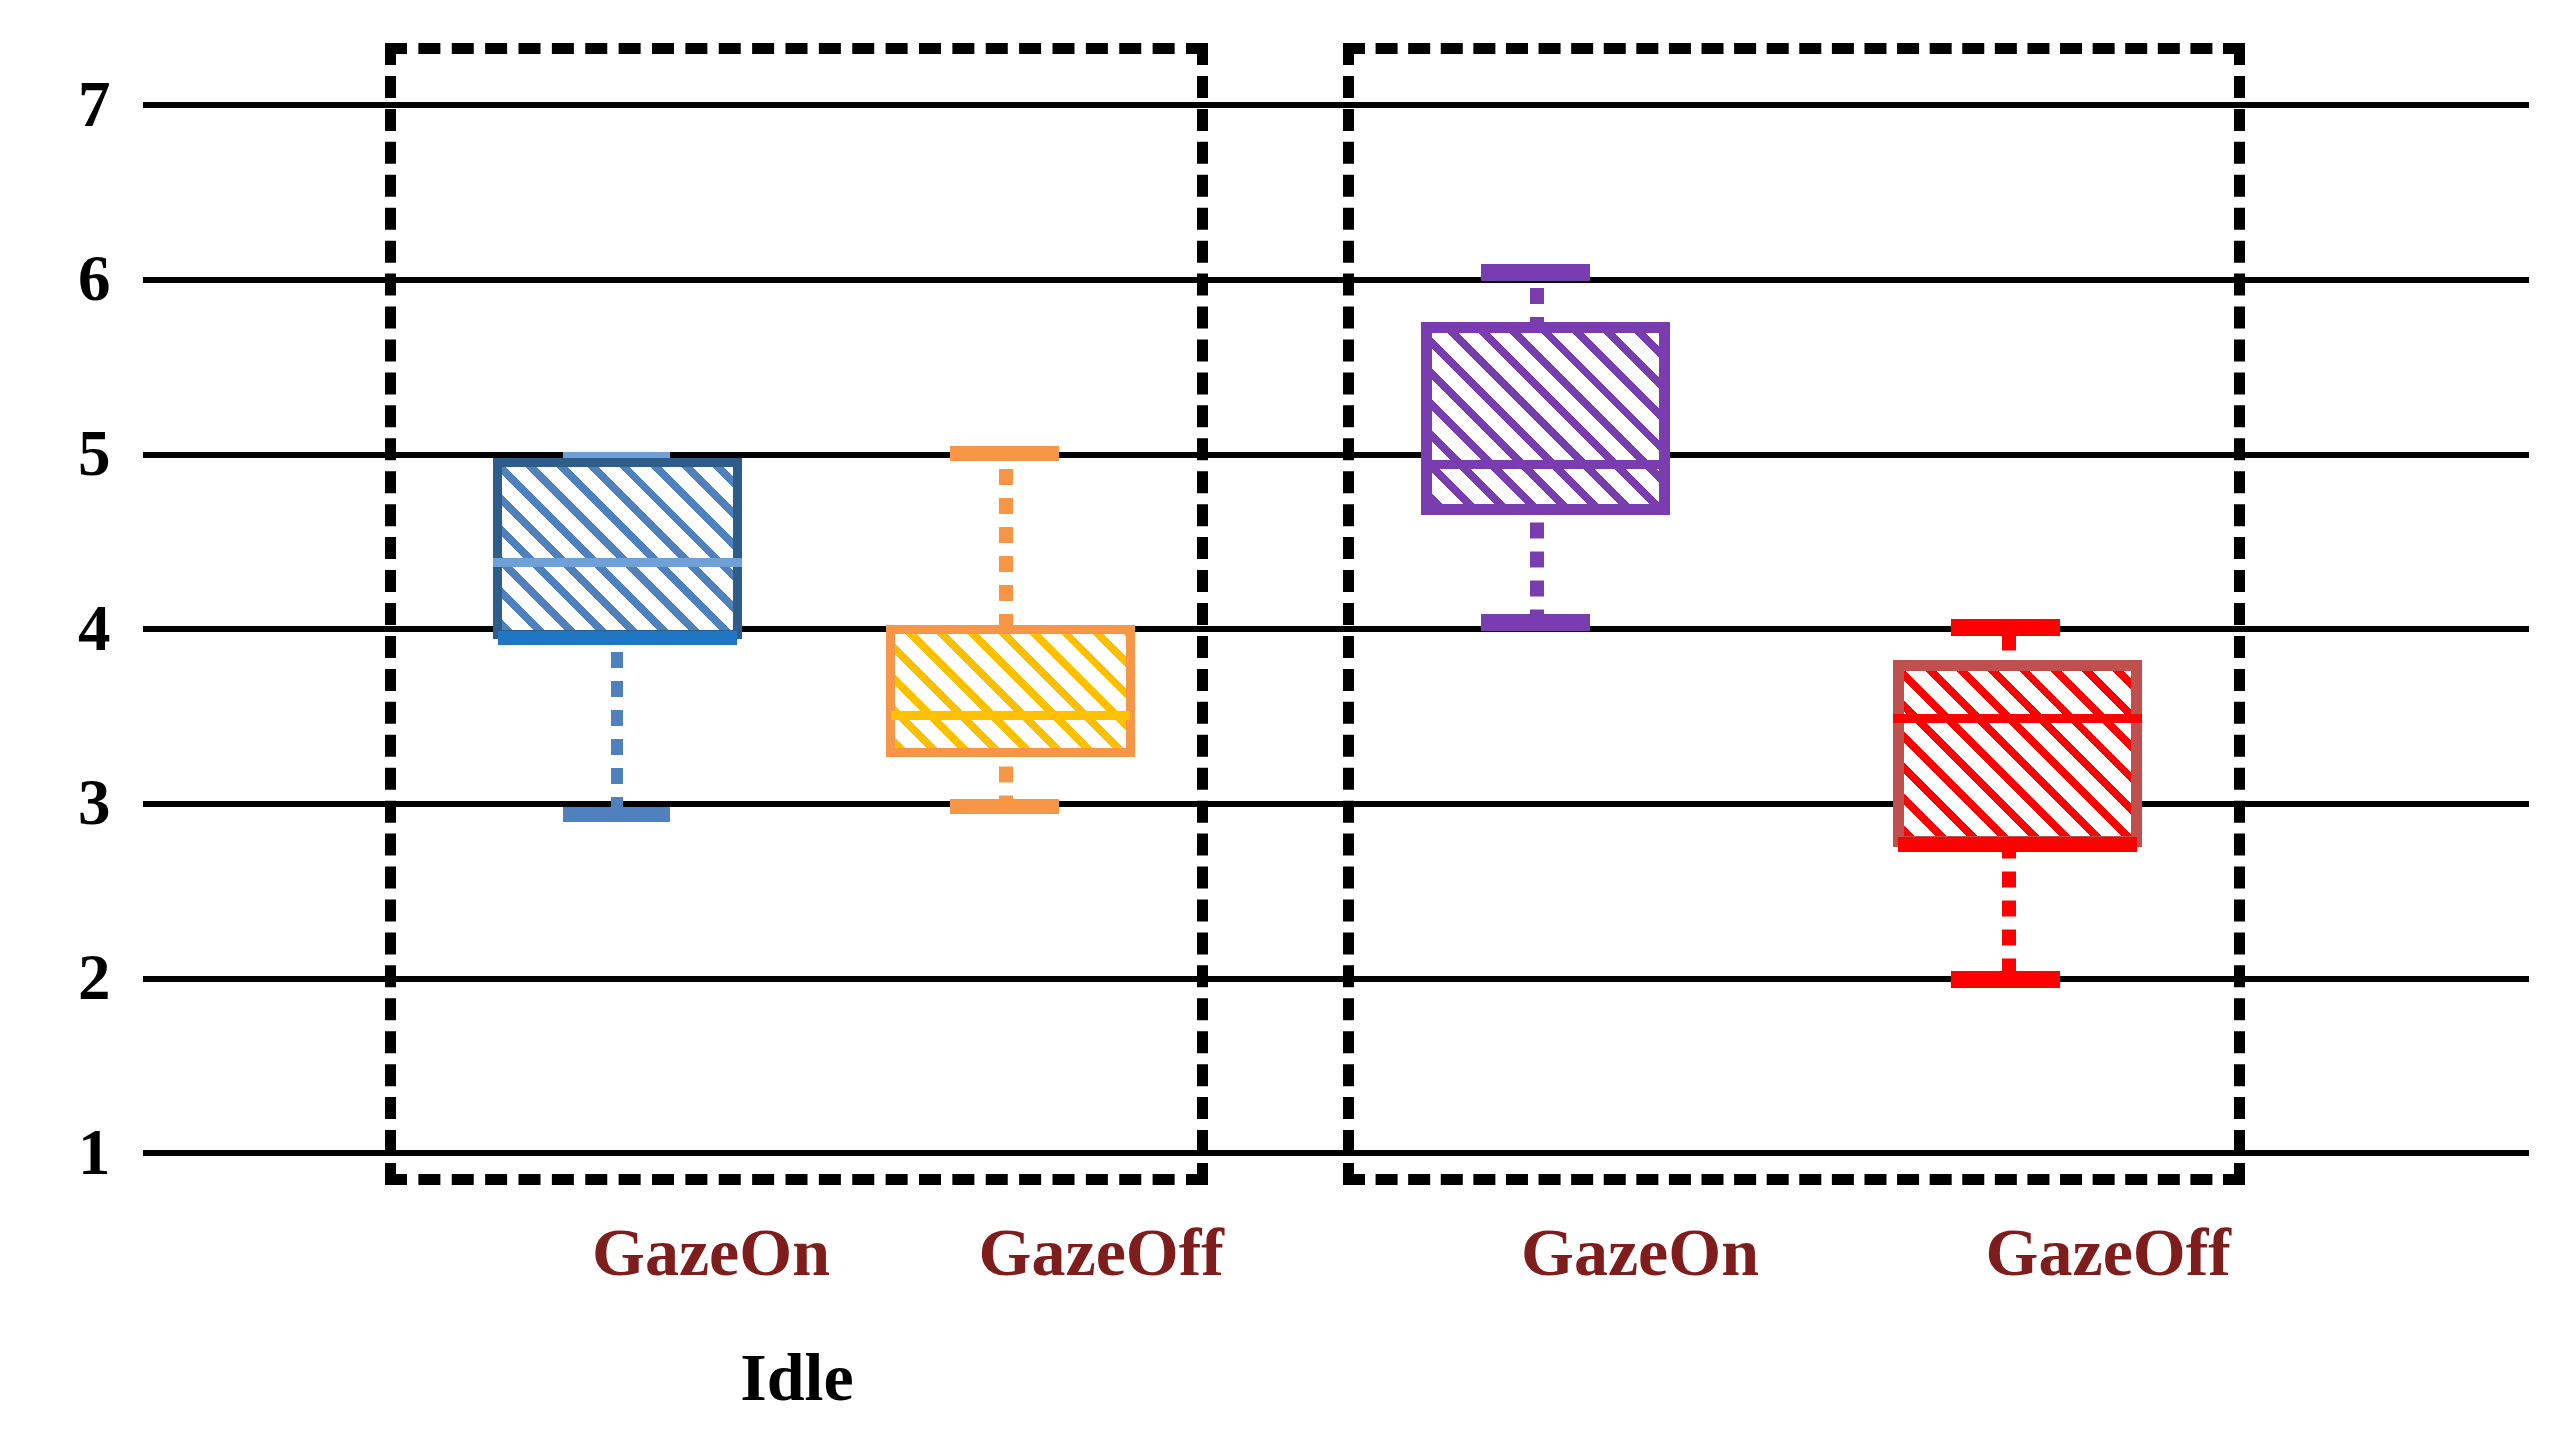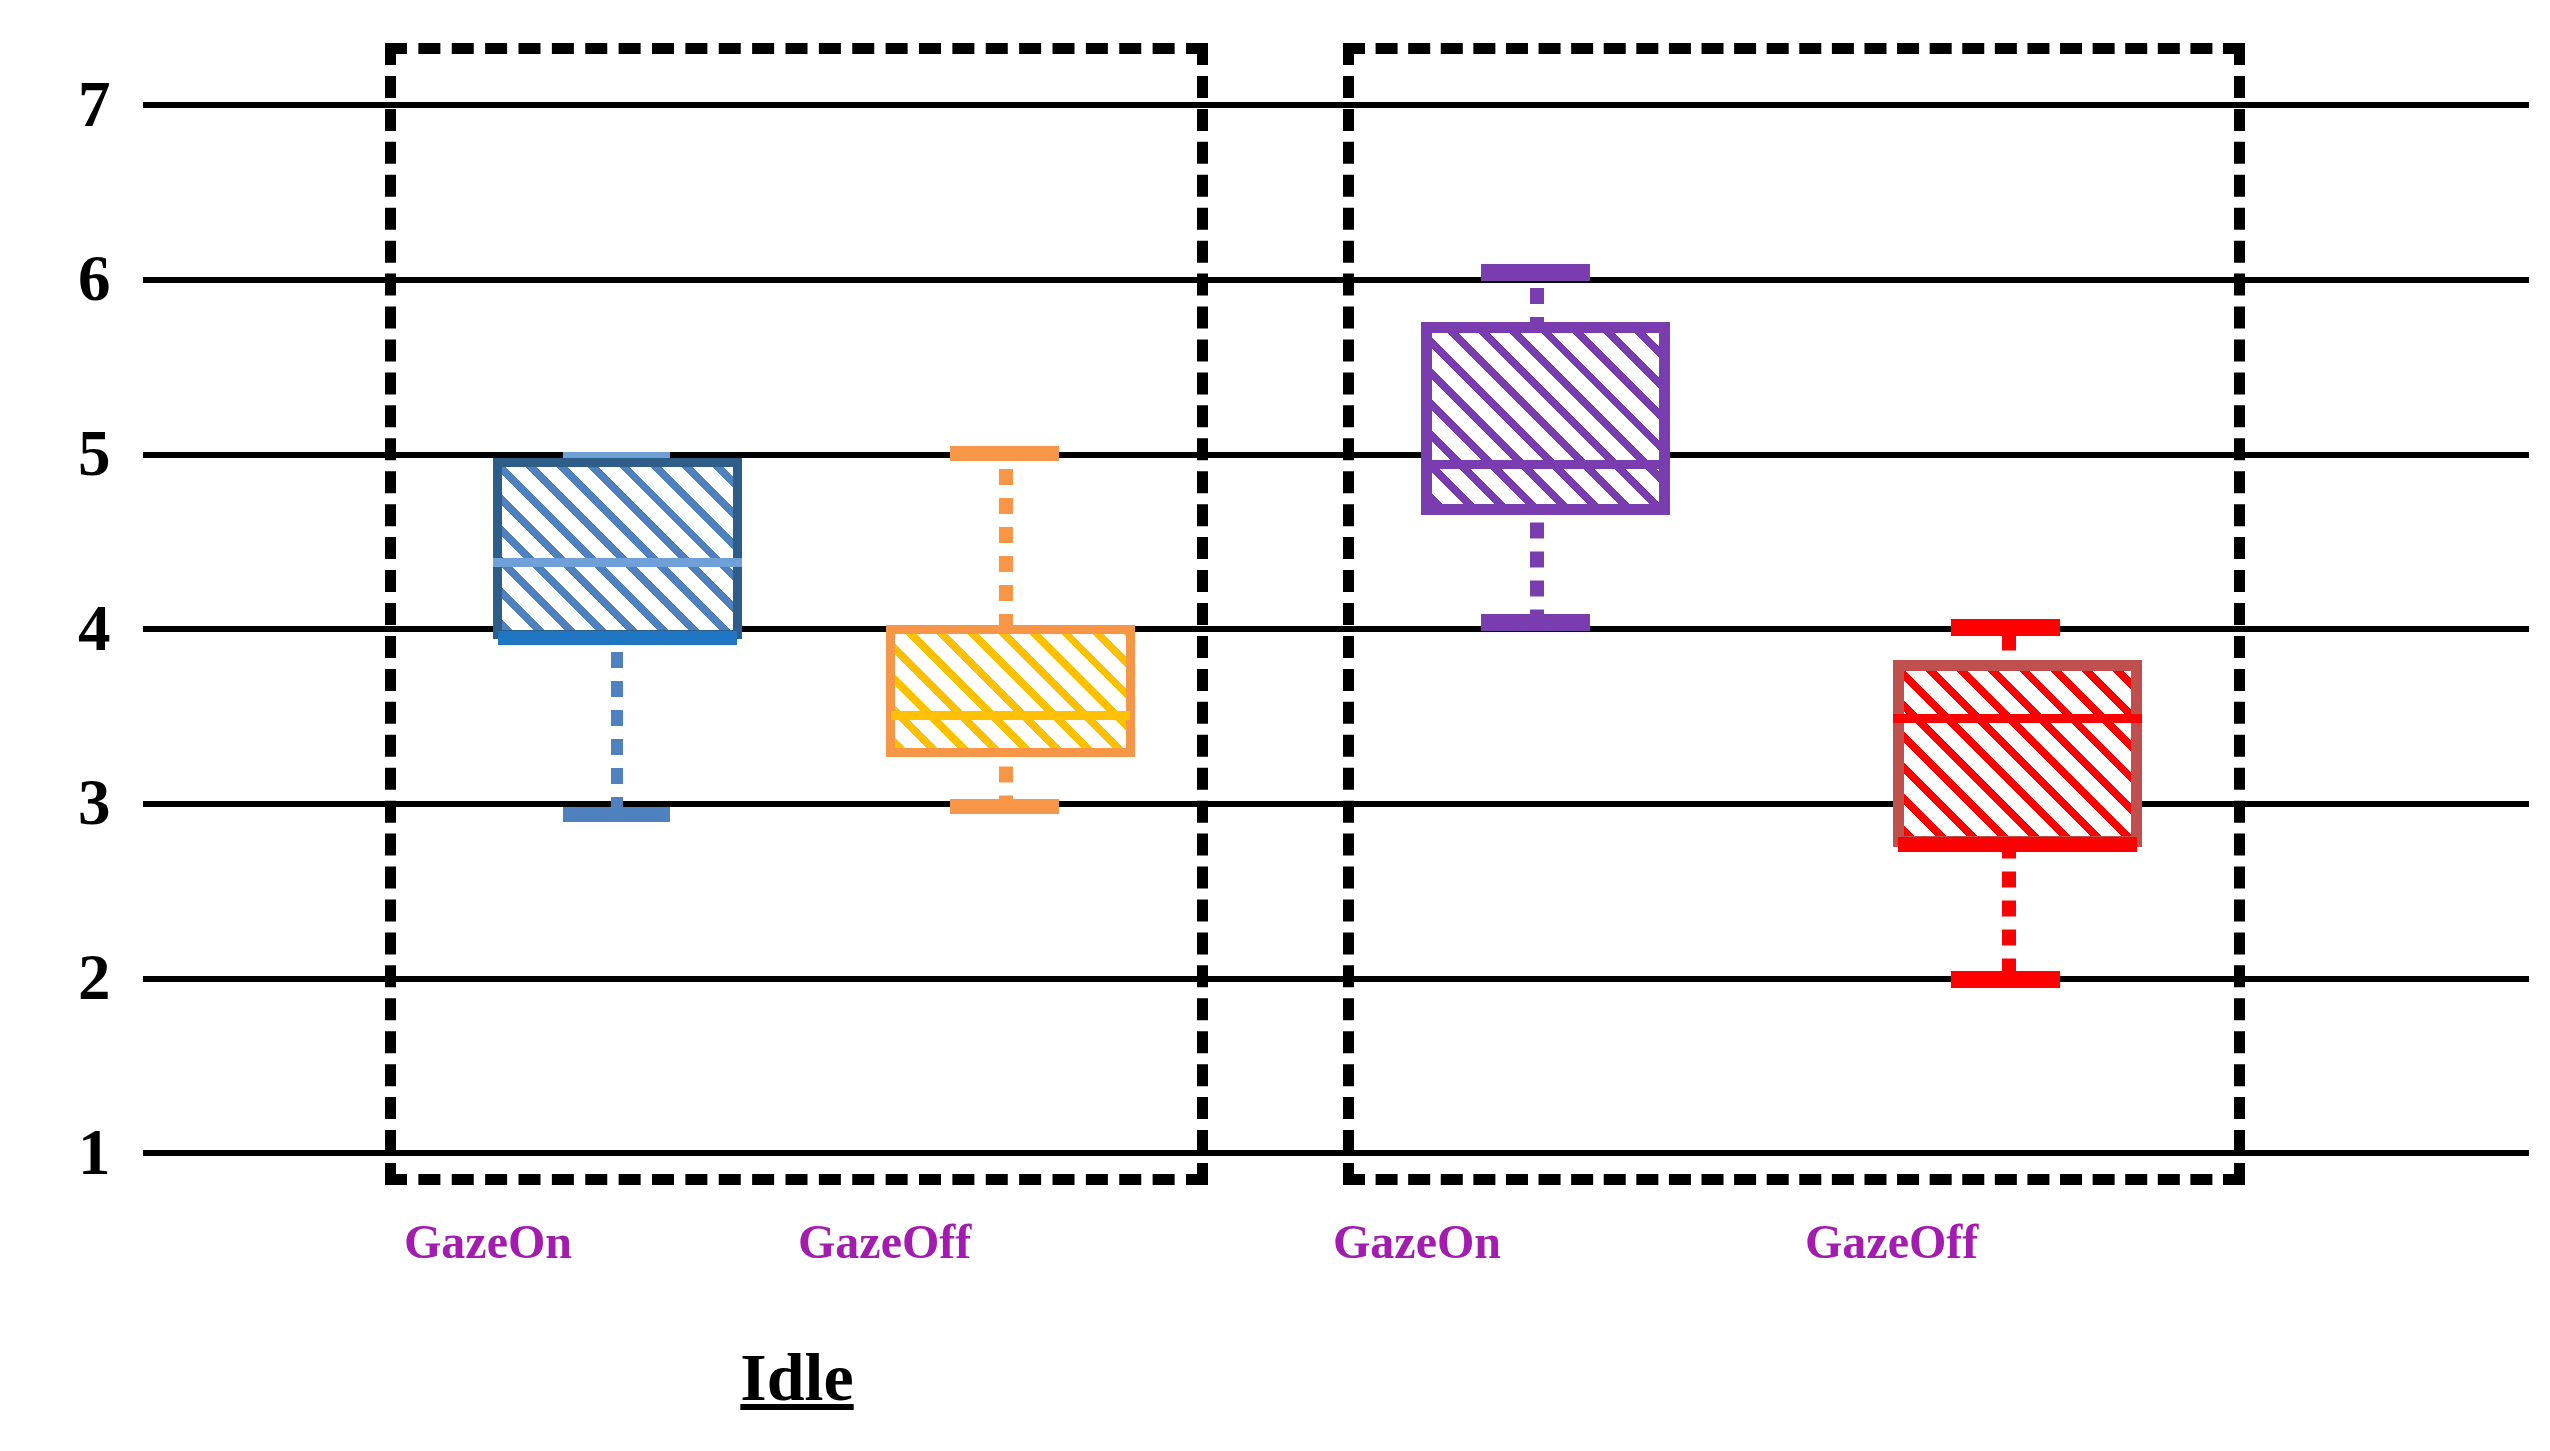--- a/index.html
+++ b/index.html
@@ -1,22 +1,22 @@
 <!DOCTYPE html>
 <html style="font-size:13.6px"><head>
 <meta charset="utf-8">
 <style>
   html,body{margin:0;padding:0;background:#ffffff;}
   body{width:2550px;height:1451px;font-family:"Liberation Serif",serif;overflow:hidden;}
   #root{position:relative;width:2550px;height:1451px;background:#fff;}
   .axis-label{position:absolute;font-weight:bold;font-size:65px;color:#000;text-align:right;line-height:1;}
   .gridline{position:absolute;height:6px;background:#000;}
   .group-box{position:absolute;border:11px dashed #000;box-sizing:border-box;}
-  .cat-label{position:absolute;font-weight:bold;font-size:48px;color:#a21caf;text-align:left;line-height:1;white-space:nowrap;}
-  .grp-label{position:absolute;font-weight:bold;font-size:68px;color:#000;text-align:center;line-height:1;white-space:nowrap;text-decoration:underline;}
+  .cat-label{position:absolute;font-weight:bold;font-size:68px;color:#7f1d1d;text-align:right;line-height:1;white-space:nowrap;}
+  .grp-label{position:absolute;font-weight:bold;font-size:68px;color:#000;text-align:center;line-height:1;white-space:nowrap;}
   .bp{position:absolute;}
   .bp .box{position:absolute;box-sizing:border-box;}
   .bp .median{position:absolute;}
   .bp .whisker{position:absolute;}
   .bp .cap{position:absolute;}
 </style>
 </head>
 <body>
 
 <div id="root">

